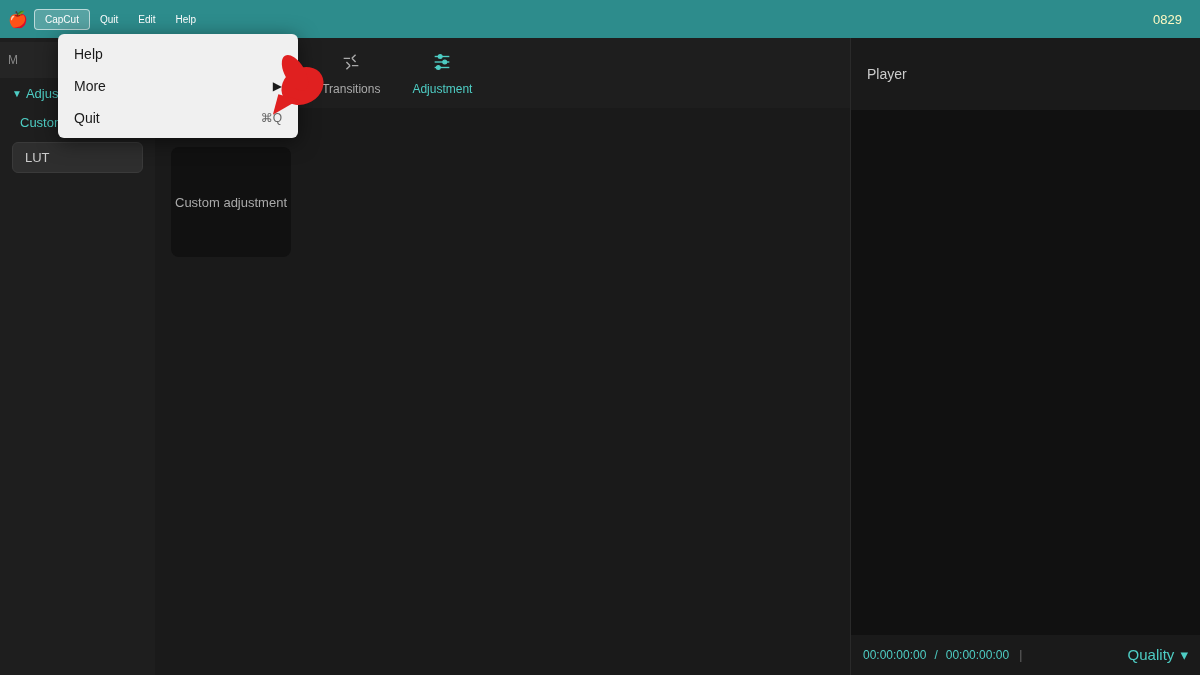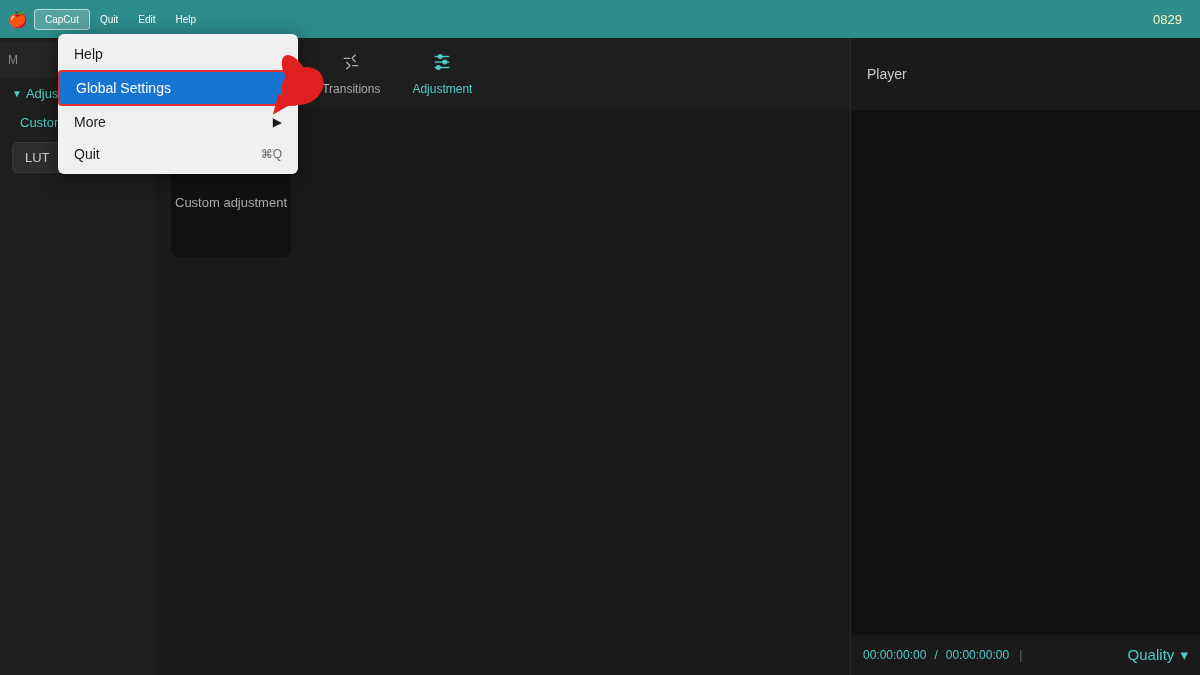--- a/index.html
+++ b/index.html
@@ -301,23 +301,20 @@
       <ellipse cx="45" cy="45" rx="10" ry="20" fill="#e02020"></ellipse>
 
       <polygon points="20,55 5,70 35,70" fill="#e02020"></polygon>
     </g>
   </svg>
 </div>
 
 <div class="dropdown-menu">
   <div class="dropdown-item">
     <span>Help</span>
-  </div>
-  <div class="dropdown-item highlighted">
-    <span>Global Settings</span>
   </div>
   <div class="dropdown-item">
     <span>More</span>
     <span class="arrow">▶</span>
   </div>
   <div class="dropdown-item">
     <span>Quit</span>
     <span class="shortcut">⌘Q</span>
   </div>
 </div>

